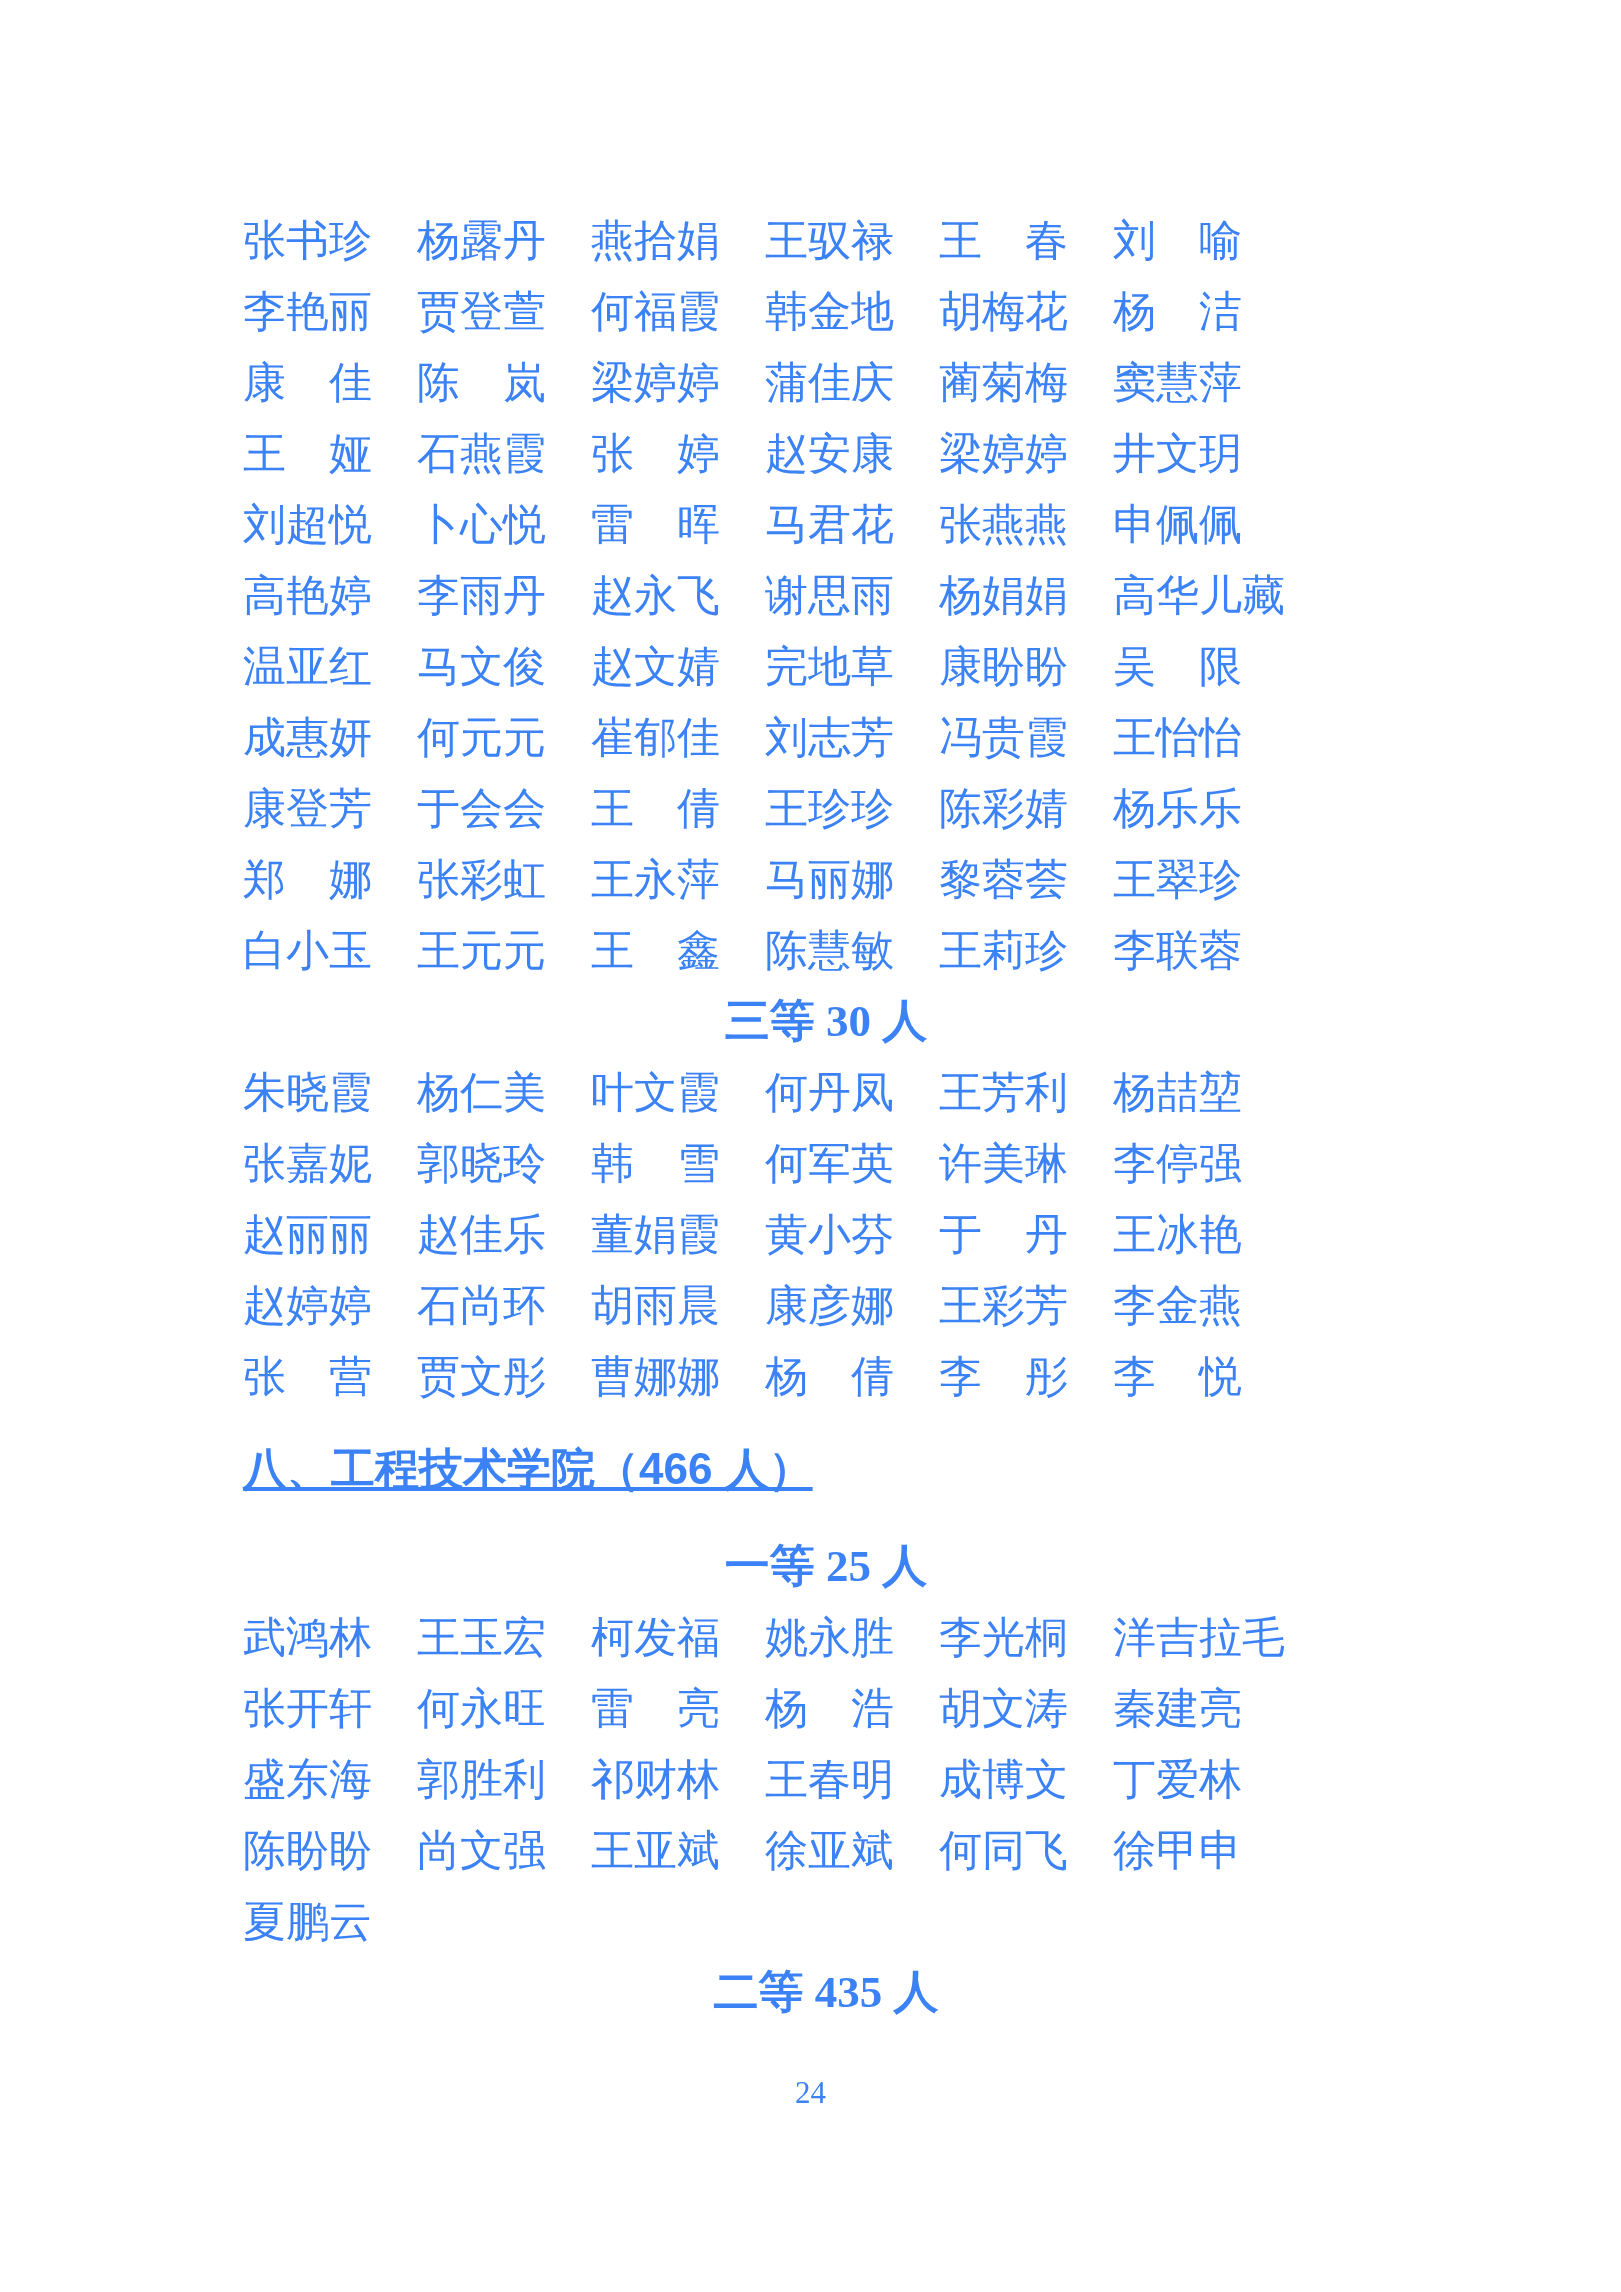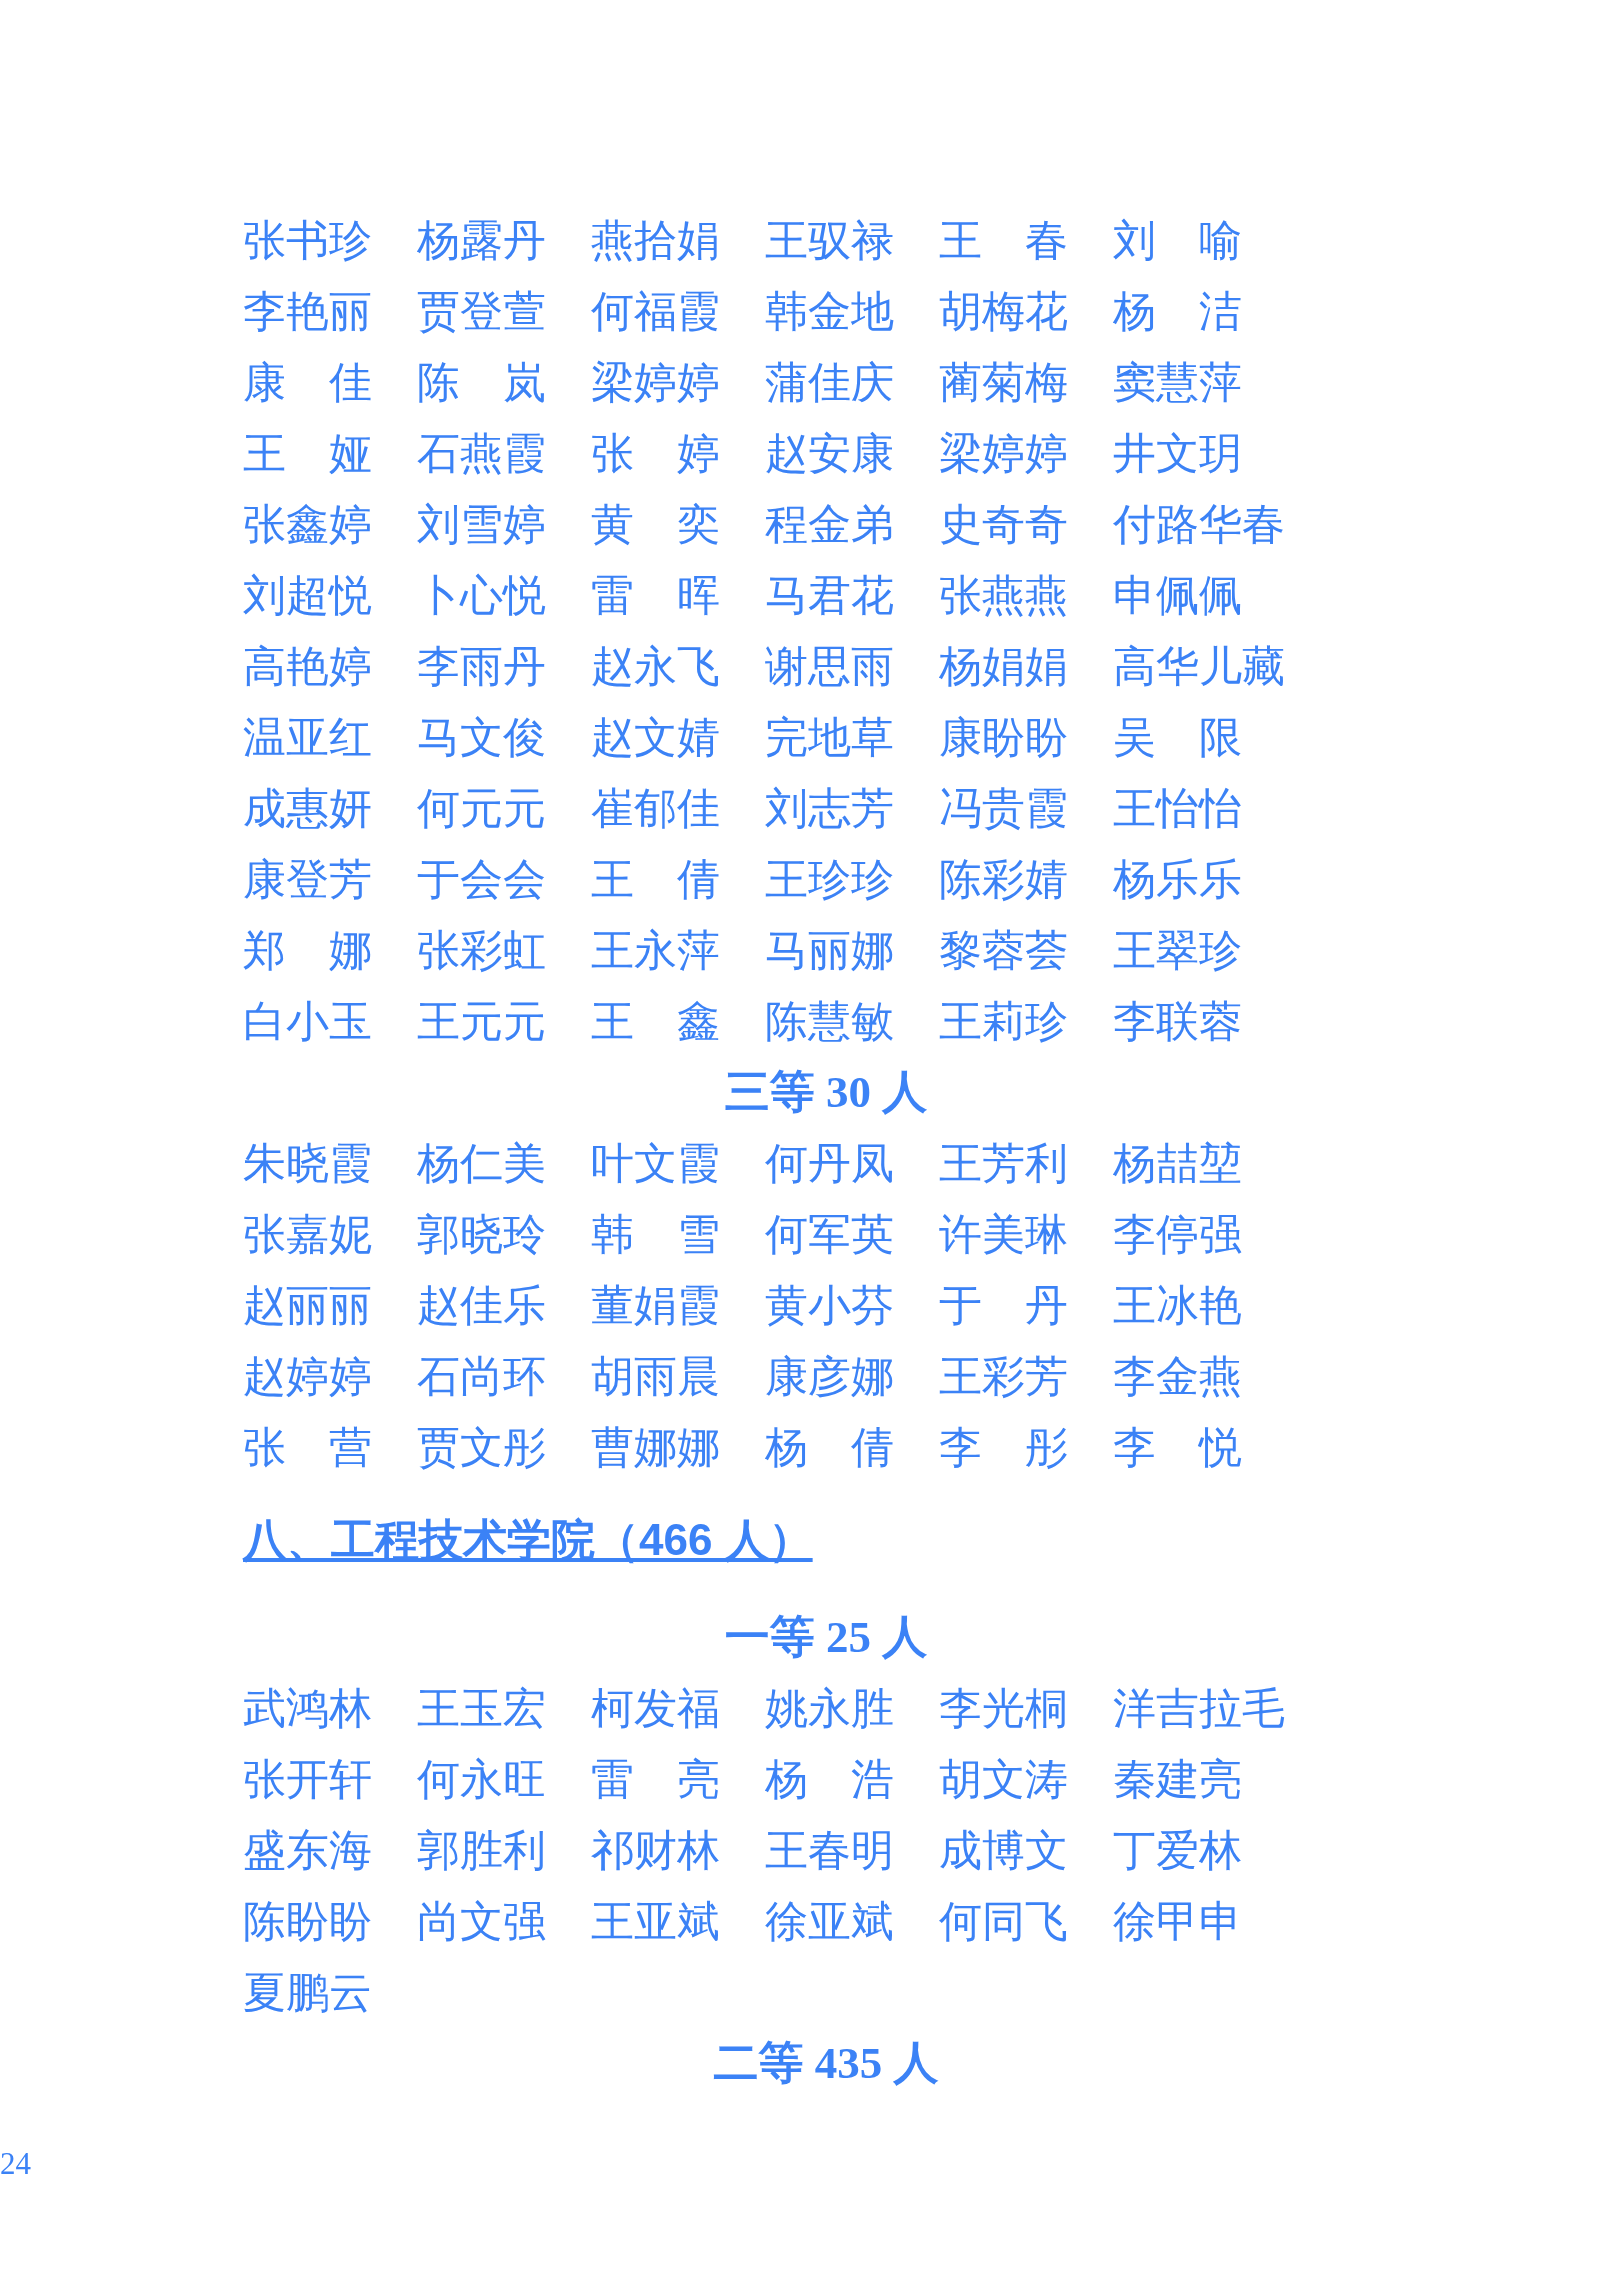--- a/index.html
+++ b/index.html
@@ -46,37 +46,37 @@
     padding-left: 243px;
     font-weight: bold;
     font-size: 44px;
     height: 71px;
     line-height: 71px;
     margin: 20.6px 0 27.4px 0;
     font-family: "Liberation Sans", "DejaVu Sans", sans-serif;
     text-decoration: underline;
   }
   .page-number {
+    text-align: center;
     font-size: 31px;
     height: 71px;
     line-height: 71px;
     margin-top: 29px;
   }
 </style>
 </head>
 <body>
 
 <div class="page">
 
   <div class="names-block">
       <div class="name-row"><span class="name-cell">张书珍</span><span class="name-cell">杨露丹</span><span class="name-cell">燕拾娟</span><span class="name-cell">王驭禄</span><span class="name-cell">王　春</span><span class="name-cell">刘　喻</span></div>
       <div class="name-row"><span class="name-cell">李艳丽</span><span class="name-cell">贾登萱</span><span class="name-cell">何福霞</span><span class="name-cell">韩金地</span><span class="name-cell">胡梅花</span><span class="name-cell">杨　洁</span></div>
       <div class="name-row"><span class="name-cell">康　佳</span><span class="name-cell">陈　岚</span><span class="name-cell">梁婷婷</span><span class="name-cell">蒲佳庆</span><span class="name-cell">蔺菊梅</span><span class="name-cell">窦慧萍</span></div>
       <div class="name-row"><span class="name-cell">王　娅</span><span class="name-cell">石燕霞</span><span class="name-cell">张　婷</span><span class="name-cell">赵安康</span><span class="name-cell">梁婷婷</span><span class="name-cell">井文玥</span></div>
-      <div class="name-row"><span class="name-cell">张鑫婷</span><span class="name-cell">刘雪婷</span><span class="name-cell">黄　奕</span><span class="name-cell">程金弟</span><span class="name-cell">史奇奇</span><span class="name-cell">付路华春</span></div>
       <div class="name-row"><span class="name-cell">刘超悦</span><span class="name-cell">卜心悦</span><span class="name-cell">雷　晖</span><span class="name-cell">马君花</span><span class="name-cell">张燕燕</span><span class="name-cell">申佩佩</span></div>
       <div class="name-row"><span class="name-cell">高艳婷</span><span class="name-cell">李雨丹</span><span class="name-cell">赵永飞</span><span class="name-cell">谢思雨</span><span class="name-cell">杨娟娟</span><span class="name-cell">高华儿藏</span></div>
       <div class="name-row"><span class="name-cell">温亚红</span><span class="name-cell">马文俊</span><span class="name-cell">赵文婧</span><span class="name-cell">完地草</span><span class="name-cell">康盼盼</span><span class="name-cell">吴　限</span></div>
       <div class="name-row"><span class="name-cell">成惠妍</span><span class="name-cell">何元元</span><span class="name-cell">崔郁佳</span><span class="name-cell">刘志芳</span><span class="name-cell">冯贵霞</span><span class="name-cell">王怡怡</span></div>
       <div class="name-row"><span class="name-cell">康登芳</span><span class="name-cell">于会会</span><span class="name-cell">王　倩</span><span class="name-cell">王珍珍</span><span class="name-cell">陈彩婧</span><span class="name-cell">杨乐乐</span></div>
       <div class="name-row"><span class="name-cell">郑　娜</span><span class="name-cell">张彩虹</span><span class="name-cell">王永萍</span><span class="name-cell">马丽娜</span><span class="name-cell">黎蓉荟</span><span class="name-cell">王翠珍</span></div>
       <div class="name-row"><span class="name-cell">白小玉</span><span class="name-cell">王元元</span><span class="name-cell">王　鑫</span><span class="name-cell">陈慧敏</span><span class="name-cell">王莉珍</span><span class="name-cell">李联蓉</span></div>
     </div>
 
   <div class="heading-center">三等 30 人</div>

